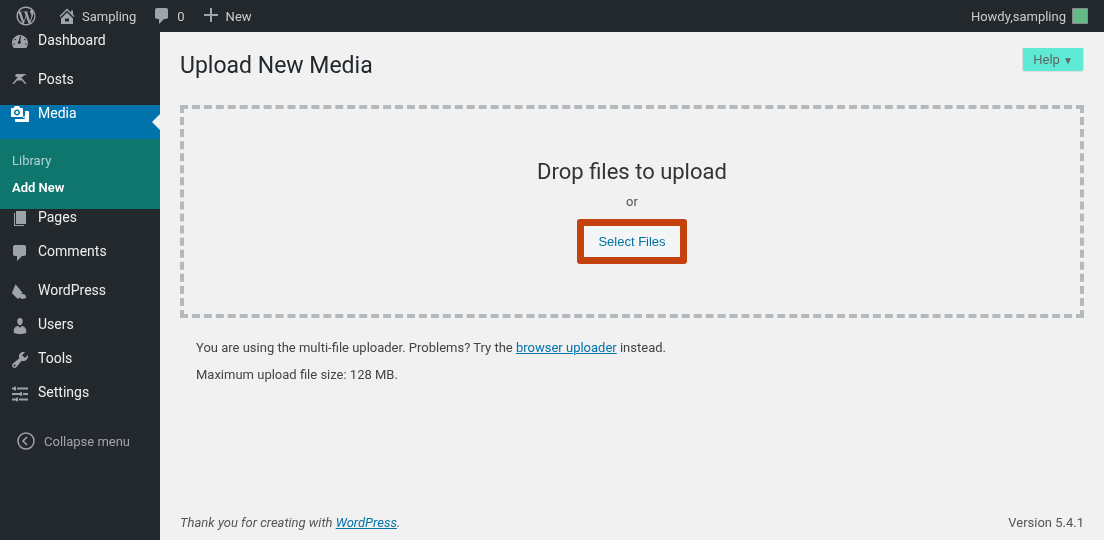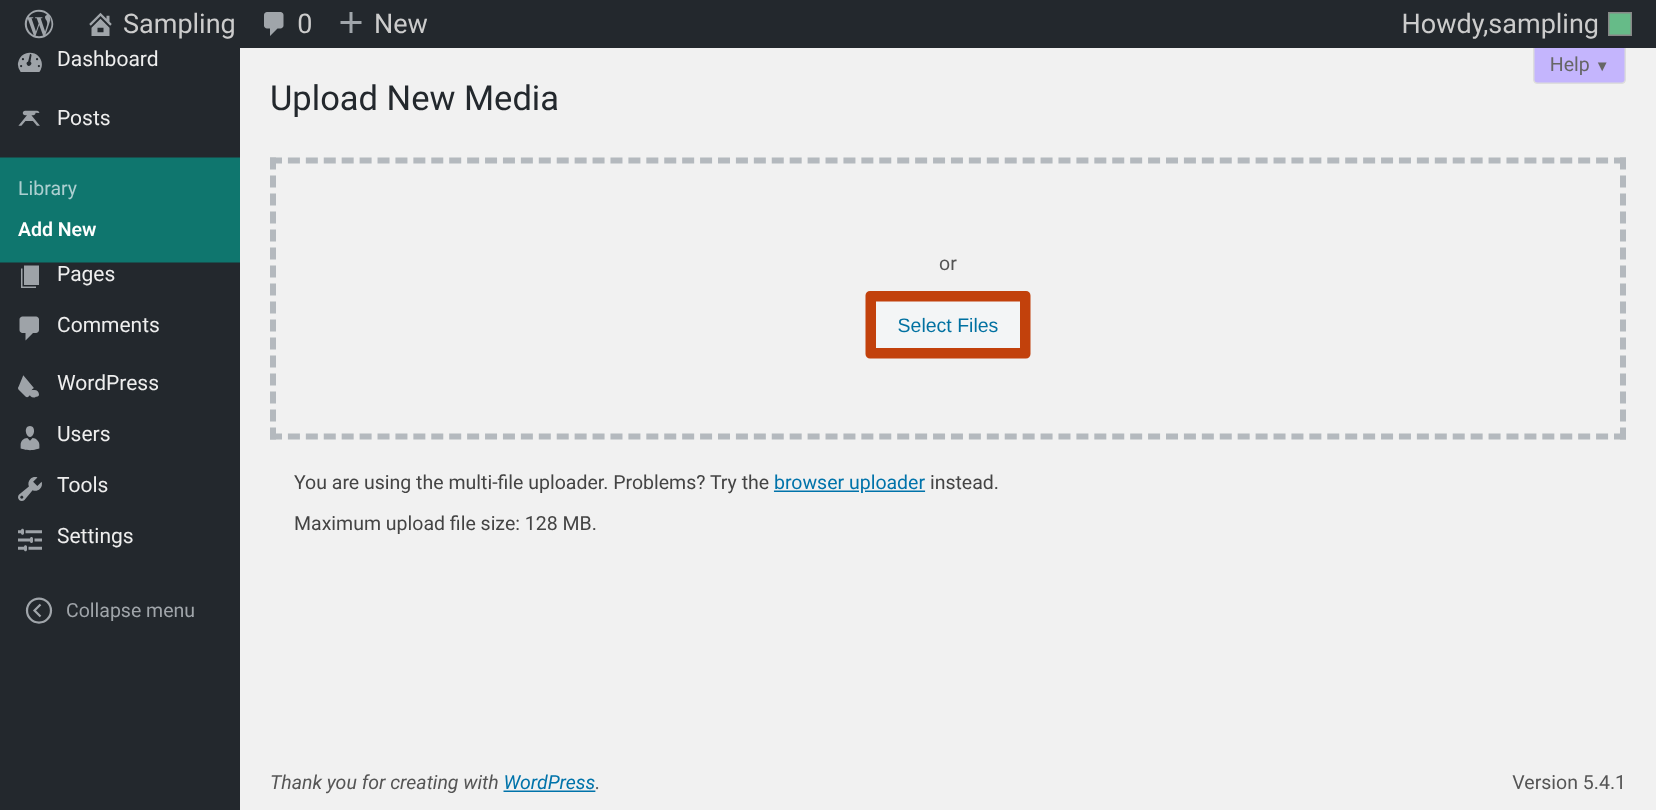--- a/index.html
+++ b/index.html
@@ -14,21 +14,21 @@
     }
     
     #adminbar {
       background: #23282d;
       height: 32px;
       color: #eee;
       display: flex;
       align-items: center;
       padding: 0 8px;
       justify-content: space-between;
-      font-size: 18px;
+      font-size: 13px;
     }
     #adminbar .ab-left { display: flex; align-items: center; }
     #adminbar .ab-item {
       display: flex;
       align-items: center;
       padding: 0 8px;
       height: 32px;
       color: #ccc;
       cursor: pointer;
     }
@@ -93,23 +93,23 @@
       margin-left: 160px;
       padding: 0;
       position: relative;
       height: 508px;
     }
     #wpbody-content {
       padding: 10px 20px 0 20px;
     }
     .help-tab {
       position: absolute;
-      top: 0;
+      top: 16px;
       right: 20px;
-      background: #c4b5fd;
+      background: #5eead4;
       border: 1px solid #ddd;
       border-top: none;
       border-radius: 0 0 3px 3px;
       padding: 4px 10px;
       font-size: 13px;
       cursor: pointer;
       color: #666;
     }
     h1 {
       font-size: 23px;
@@ -203,20 +203,26 @@
       </svg>
     <span>Dashboard</span>
   </div>
   <div class="separator"></div>
   <div class="menu-item">
     <svg width="20" height="20" viewBox="0 0 20 20">
         <path d="M10.44 1.66c-.59-.58-1.54-.58-2.12 0L2.66 7.32c-.58.58-.58 1.53 0 2.12.6.6 1.56.56 2.12 0l.89-.89.89 8.95 1.42-1.42-.42-4.2 3.54-3.54 4.2.42 1.42-1.42-8.95-.89.89-.89c.56-.56.6-1.52 0-2.12l-.22-.22z" transform="rotate(45 10 10)"></path>
       </svg>
     <span>Posts</span>
   </div>
+  <div class="menu-item current">
+    <svg width="20" height="20" viewBox="0 0 20 20">
+        <path d="M13 11V4c0-.55-.45-1-1-1h-1.67.01L9 1H5L3.66 3h.01H2c-.55 0-1 .45-1 1v7c0 .55.45 1 1 1h10c.55 0 1-.45 1-1zM7 4.5c1.66 0 3 1.34 3 3s-1.34 3-3 3-3-1.34-3-3 1.34-3 3-3zM7 9c.83 0 1.5-.67 1.5-1.5S7.83 6 7 6s-1.5.67-1.5 1.5S6.17 9 7 9zm8-3h3c.55 0 1 .45 1 1v9c0 .55-.45 1-1 1H6c-.55 0-1-.45-1-1v-2h9c.55 0 1-.45 1-1V6zm-1 4l1 3h-2l1-3z"></path>
+      </svg>
+    <span>Media</span>
+  </div>
   <div class="submenu">
     <div class="submenu-item">Library</div>
     <div class="submenu-item current">Add New</div>
   </div>
   <div class="menu-item">
     <svg width="20" height="20" viewBox="0 0 20 20">
         <path d="M6 15V2h10v13H6zM5 16h9v1H4V4h1v12z"></path>
       </svg>
     <span>Pages</span>
   </div>
@@ -262,20 +268,21 @@
 </div>
 
 <div id="wpbody">
   <div class="help-tab">
     <span>Help</span>
     <span style="font-size:10px;"> ▼</span>
   </div>
   <div id="wpbody-content">
     <h1>Upload New Media</h1>
     <div class="upload-ui">
+      <div class="drop-instructions">Drop files to upload</div>
       <div class="or">or</div>
       <button class="select-btn">Select Files</button>
     </div>
     <div class="upload-info">
       <p>
         <span>You are using the multi-file uploader. Problems? Try the </span><a href="#">browser uploader</a><span> instead.</span>
       </p>
       <p>Maximum upload file size: 128 MB.</p>
     </div>
   </div>

